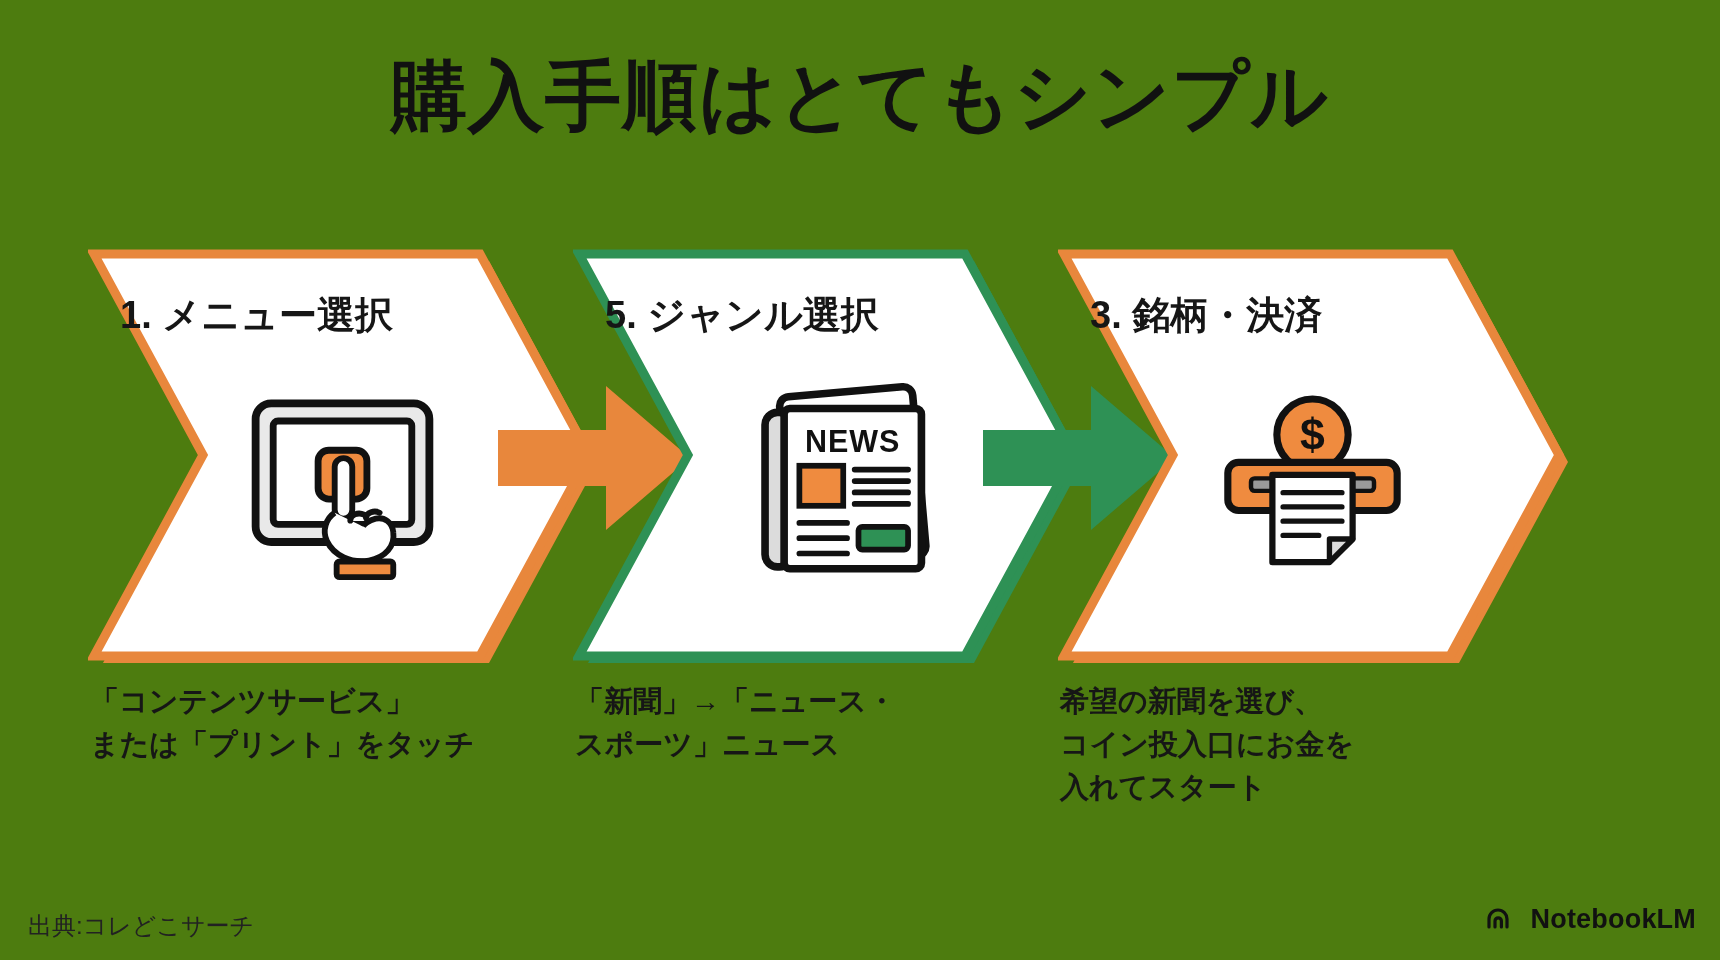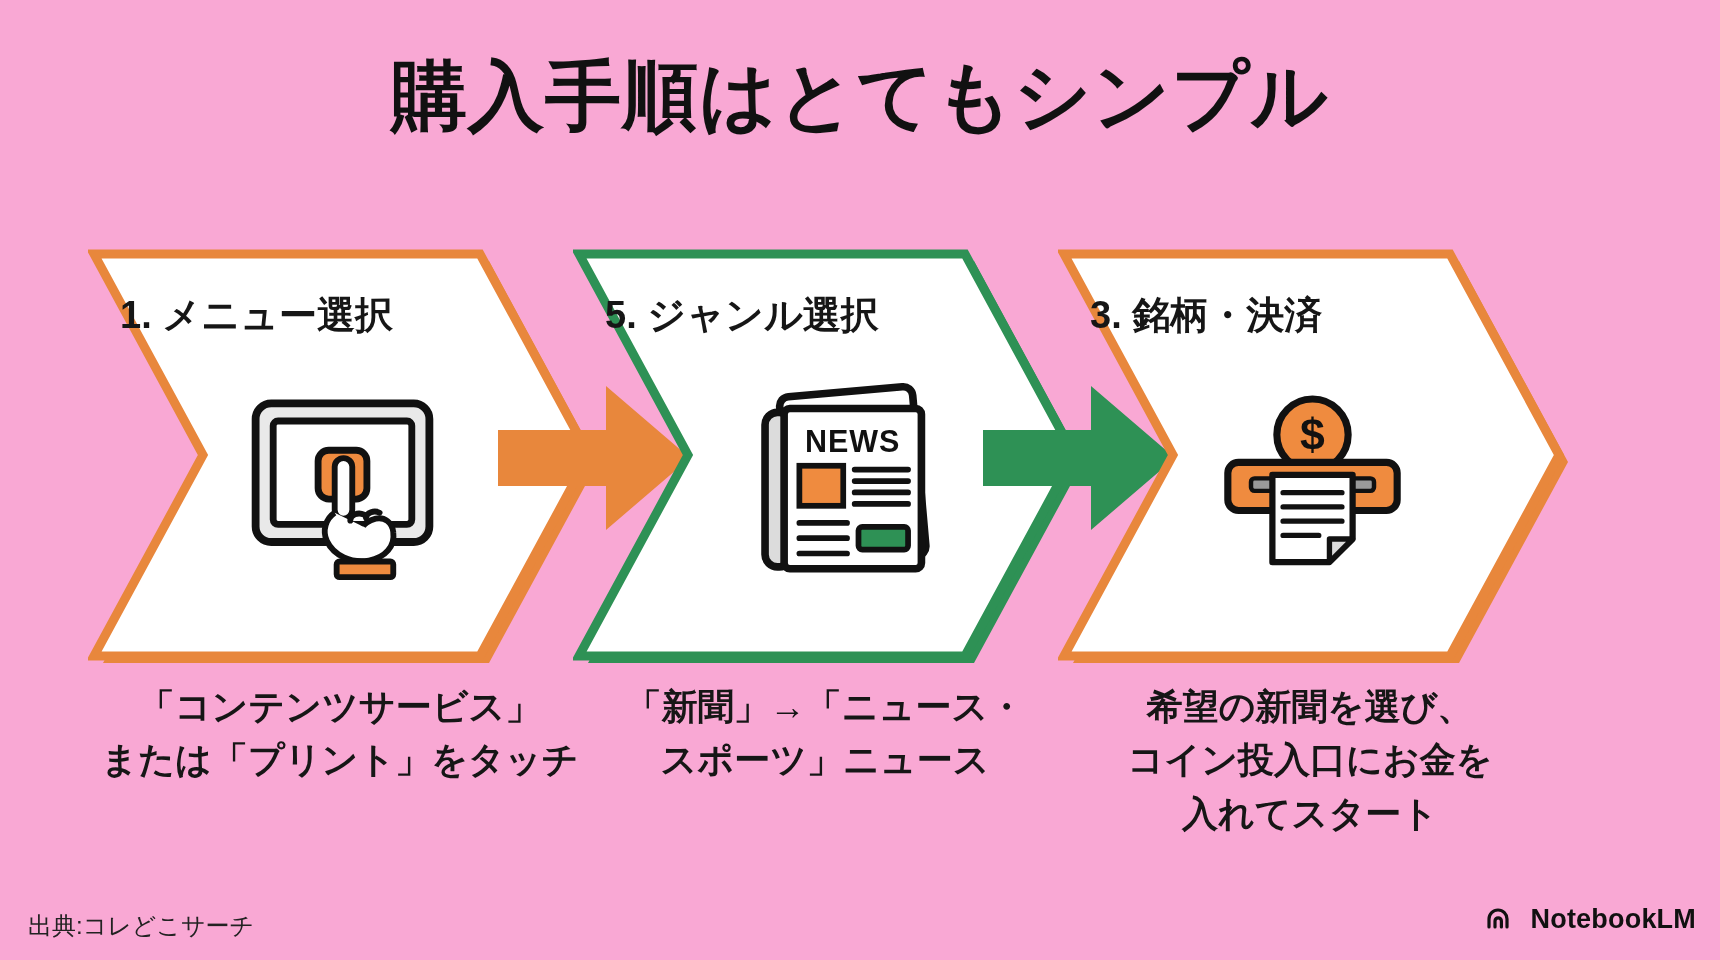--- a/index.html
+++ b/index.html
@@ -18,42 +18,42 @@
     color:#111;
   }
   .chevron-svg{position:absolute;top:248px;width:515px;height:418px;}
   .step-label{
     position:absolute;top:290px;width:440px;
     text-align:left;font-size:38px;font-weight:800;color:#161616;
   }
   .step-icon{position:absolute;top:374px;width:205px;height:215px;}
   .step-desc{
     position:absolute;top:680px;width:500px;
-    text-align:center;font-size:36px;font-weight:700;line-height:1.48;
+    font-size:29px;font-weight:700;line-height:1.48;
     color:#161616;white-space:pre-line;
   }
   .arrow-svg{position:absolute;top:378px;width:200px;height:160px;}
   .source{
     position:absolute;left:28px;top:910px;
     font-size:24px;font-weight:500;color:#222;
   }
   .brand{
     position:absolute;right:24px;top:904px;
     display:flex;align-items:center;gap:19px;
   }
   .brand-text{font-size:27px;font-weight:700;color:#111;letter-spacing:0.2px;}
   
   .s0 .chevron-svg, .c0{left:88px;}
   .s1 .chevron-svg, .c1{left:573px;}
   .s2 .chevron-svg, .c2{left:1058px;}
 </style>
 </head>
 <body>
 
-<div class="canvas" style="background: #f9a8d4;">
+<div class="canvas" style="background: #4d7c0f;">
 
   <div class="title">購入手順はとてもシンプル</div>
 
   <div class="s0">
     <svg class="chevron-svg" viewBox="0 0 515 418">
       <polygon points="6,6 392,6 501,207 392,408 6,408 115,207" transform="translate(9,7)" fill="#E8873C"></polygon>
       <polygon points="6,6 392,6 501,207 392,408 6,408 115,207" fill="#FFFFFF" stroke-width="9" stroke-linejoin="miter" stroke="#E8873C"></polygon>
     </svg>
     <div class="step-label c0" style="margin-left:32px;">1. メニュー選択</div>
 

